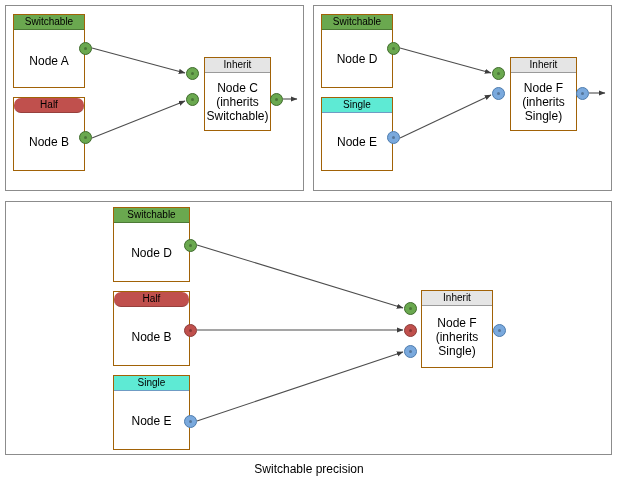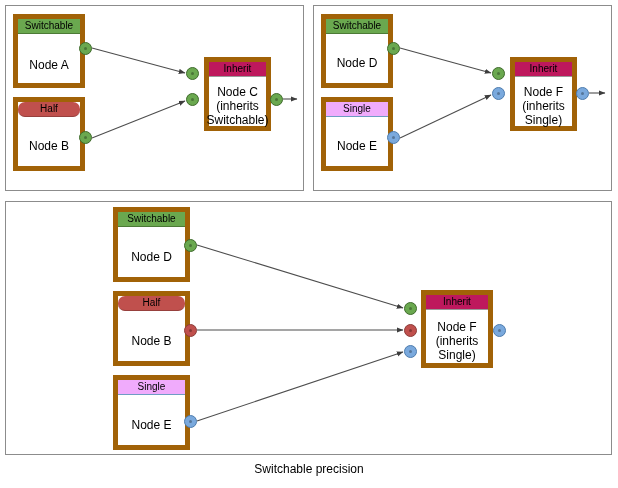--- a/index.html
+++ b/index.html
@@ -3,34 +3,34 @@
 <meta charset="utf-8">
 <style>
   html,body{margin:0;padding:0;background:#ffffff;}
   body{
     width:618px;height:488px;position:relative;overflow:hidden;
     font-family:"Liberation Sans","DejaVu Sans",sans-serif;
     color:#000000;
   }
   .panel{position:absolute;border:1px solid #8c8c8c;background:#ffffff;box-sizing:border-box;}
   .svg-layer{position:absolute;left:0;top:0;width:618px;height:488px;pointer-events:none;}
-  .node{position:absolute;box-sizing:border-box;border:5px solid #a16207;background:#ffffff;}
+  .node{position:absolute;box-sizing:border-box;border:1px solid #a16207;background:#ffffff;}
   .node-header{
     box-sizing:border-box;height:15px;line-height:14px;text-align:center;
     font-size:10px;border-bottom:1px solid #808080;
   }
   .node-body{
     box-sizing:border-box;display:flex;flex-direction:column;
     align-items:center;justify-content:center;text-align:center;
     font-size:12px;line-height:14px;
   }
   .hdr-switchable{background:#6aa84f;border-bottom-color:#4c7a36;}
   .hdr-half{background:#c0504d;border-bottom-color:#97403d;border-radius:7px;}
-  .hdr-single{background:#f0abfc;border-bottom-color:#6f9cc4;}
-  .hdr-inherit{background:#be185d;border-bottom-color:#9a9a9a;}
+  .hdr-single{background:#5eead4;border-bottom-color:#6f9cc4;}
+  .hdr-inherit{background:#e5e5e5;border-bottom-color:#9a9a9a;}
   .port{
     position:absolute;width:13px;height:13px;border-radius:50%;
     box-sizing:border-box;border:1px solid #555555;
   }
   .port::after{
     content:"";position:absolute;left:50%;top:50%;
     width:3px;height:3px;margin-left:-1.5px;margin-top:-1.5px;
     border-radius:50%;background:rgba(0,0,0,0.30);
   }
   .p-green{background:#6aa84f;border-color:#3f6b2c;}

